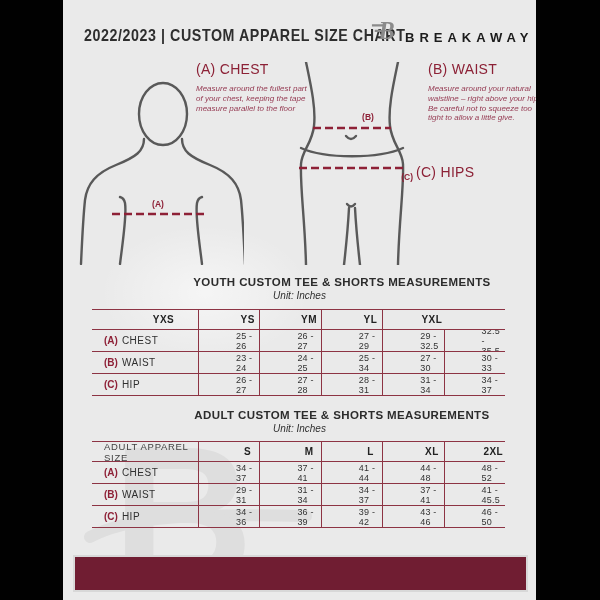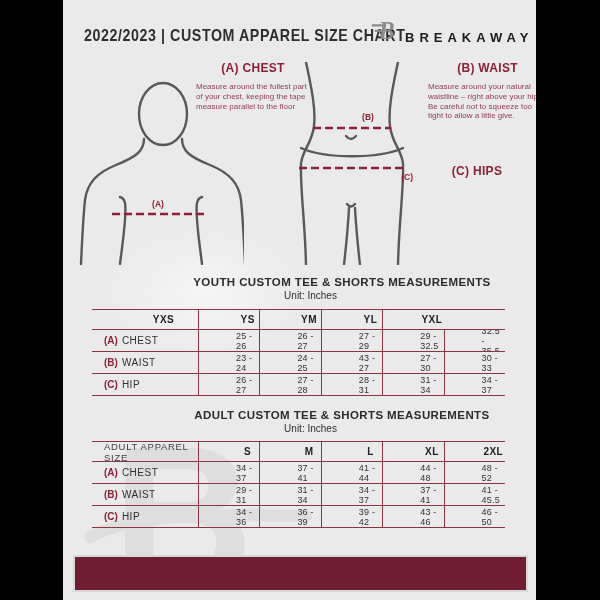--- a/index.html
+++ b/index.html
@@ -36,32 +36,32 @@
   .diagram { position:absolute; z-index:2; }
   .diagram .outline { stroke:#595959; stroke-width:2.4; fill:none; stroke-linecap:round; }
   .diagram .dash { stroke:#8e2137; stroke-width:2.3; fill:none; stroke-dasharray:8 4; }
   .diagram text { font-family:"Liberation Sans", sans-serif; font-size:8.5px; font-weight:bold;
                   fill:#8e2137; }
   #torso { left:78px; top:57px; }
   #lowerbody { left:293px; top:62px; }
 
   
   .guide { position:absolute; z-index:2; }
-  .guide h3 { font-size:12px; font-weight:bold; color:#8c2136; letter-spacing:.3px;text-align:center; }
-  .guide p { margin-top:7px; font-size:8px; line-height:9.8px; 
+  .guide h3 { font-size:14px; font-weight:normal; color:#8c2136; letter-spacing:.3px; }
+  .guide p { margin-top:7px; font-size:8px; line-height:9.8px; font-style:italic;
              color:#953a52; white-space:pre-line; }
   .guide.chest { left:196px; top:61px; width:114px; }
   .guide.waist { left:428px; top:61px; width:119px; }
   .guide.hips  { left:416px; top:164px; width:122px; }
 
   
   .tbl-title { position:absolute; left:63px; width:558px; text-align:center; z-index:2;
                font-size:11.5px; font-weight:bold; color:#2c2c2c; letter-spacing:.4px; }
-  .tbl-unit  { position:absolute; left:63px; width:495px; text-align:center; z-index:2;
-               font-size:10px; color:#2f2f2f; }
+  .tbl-unit  { position:absolute; left:52px; width:495px; text-align:center; z-index:2;
+               font-size:10px; font-style:italic; color:#2f2f2f; }
   #youth-title { top:276px; } #youth-unit { top:290px; }
   #adult-title { top:409px; } #adult-unit { top:423px; }
 
   .size-table { position:absolute; left:92px; width:413px; z-index:2;
                 border-top:1.5px solid #8d3444; }
   #youth-table { top:309px; }
   #adult-table { top:441px; }
   .t-head, .t-row { display:grid; grid-template-columns:106px repeat(5,1fr);
                     border-bottom:1.5px solid #8d3444; }
   .t-head { height:20px; }
@@ -161,21 +161,21 @@
         <div class="cell val">29 - 32.5</div>
         <div class="cell val">32.5 - 35.5</div>
       </div>
       <div class="t-row">
         <div class="cell lbl">
           <span class="pfx">(B)</span>
           <span class="mname">WAIST</span>
         </div>
         <div class="cell val">23 - 24</div>
         <div class="cell val">24 - 25</div>
-        <div class="cell val">43 - 27</div>
+        <div class="cell val">25 - 34</div>
         <div class="cell val">27 - 30</div>
         <div class="cell val">30 - 33</div>
       </div>
       <div class="t-row">
         <div class="cell lbl">
           <span class="pfx">(C)</span>
           <span class="mname">HIP</span>
         </div>
         <div class="cell val">26 - 27</div>
         <div class="cell val">27 - 28</div>

